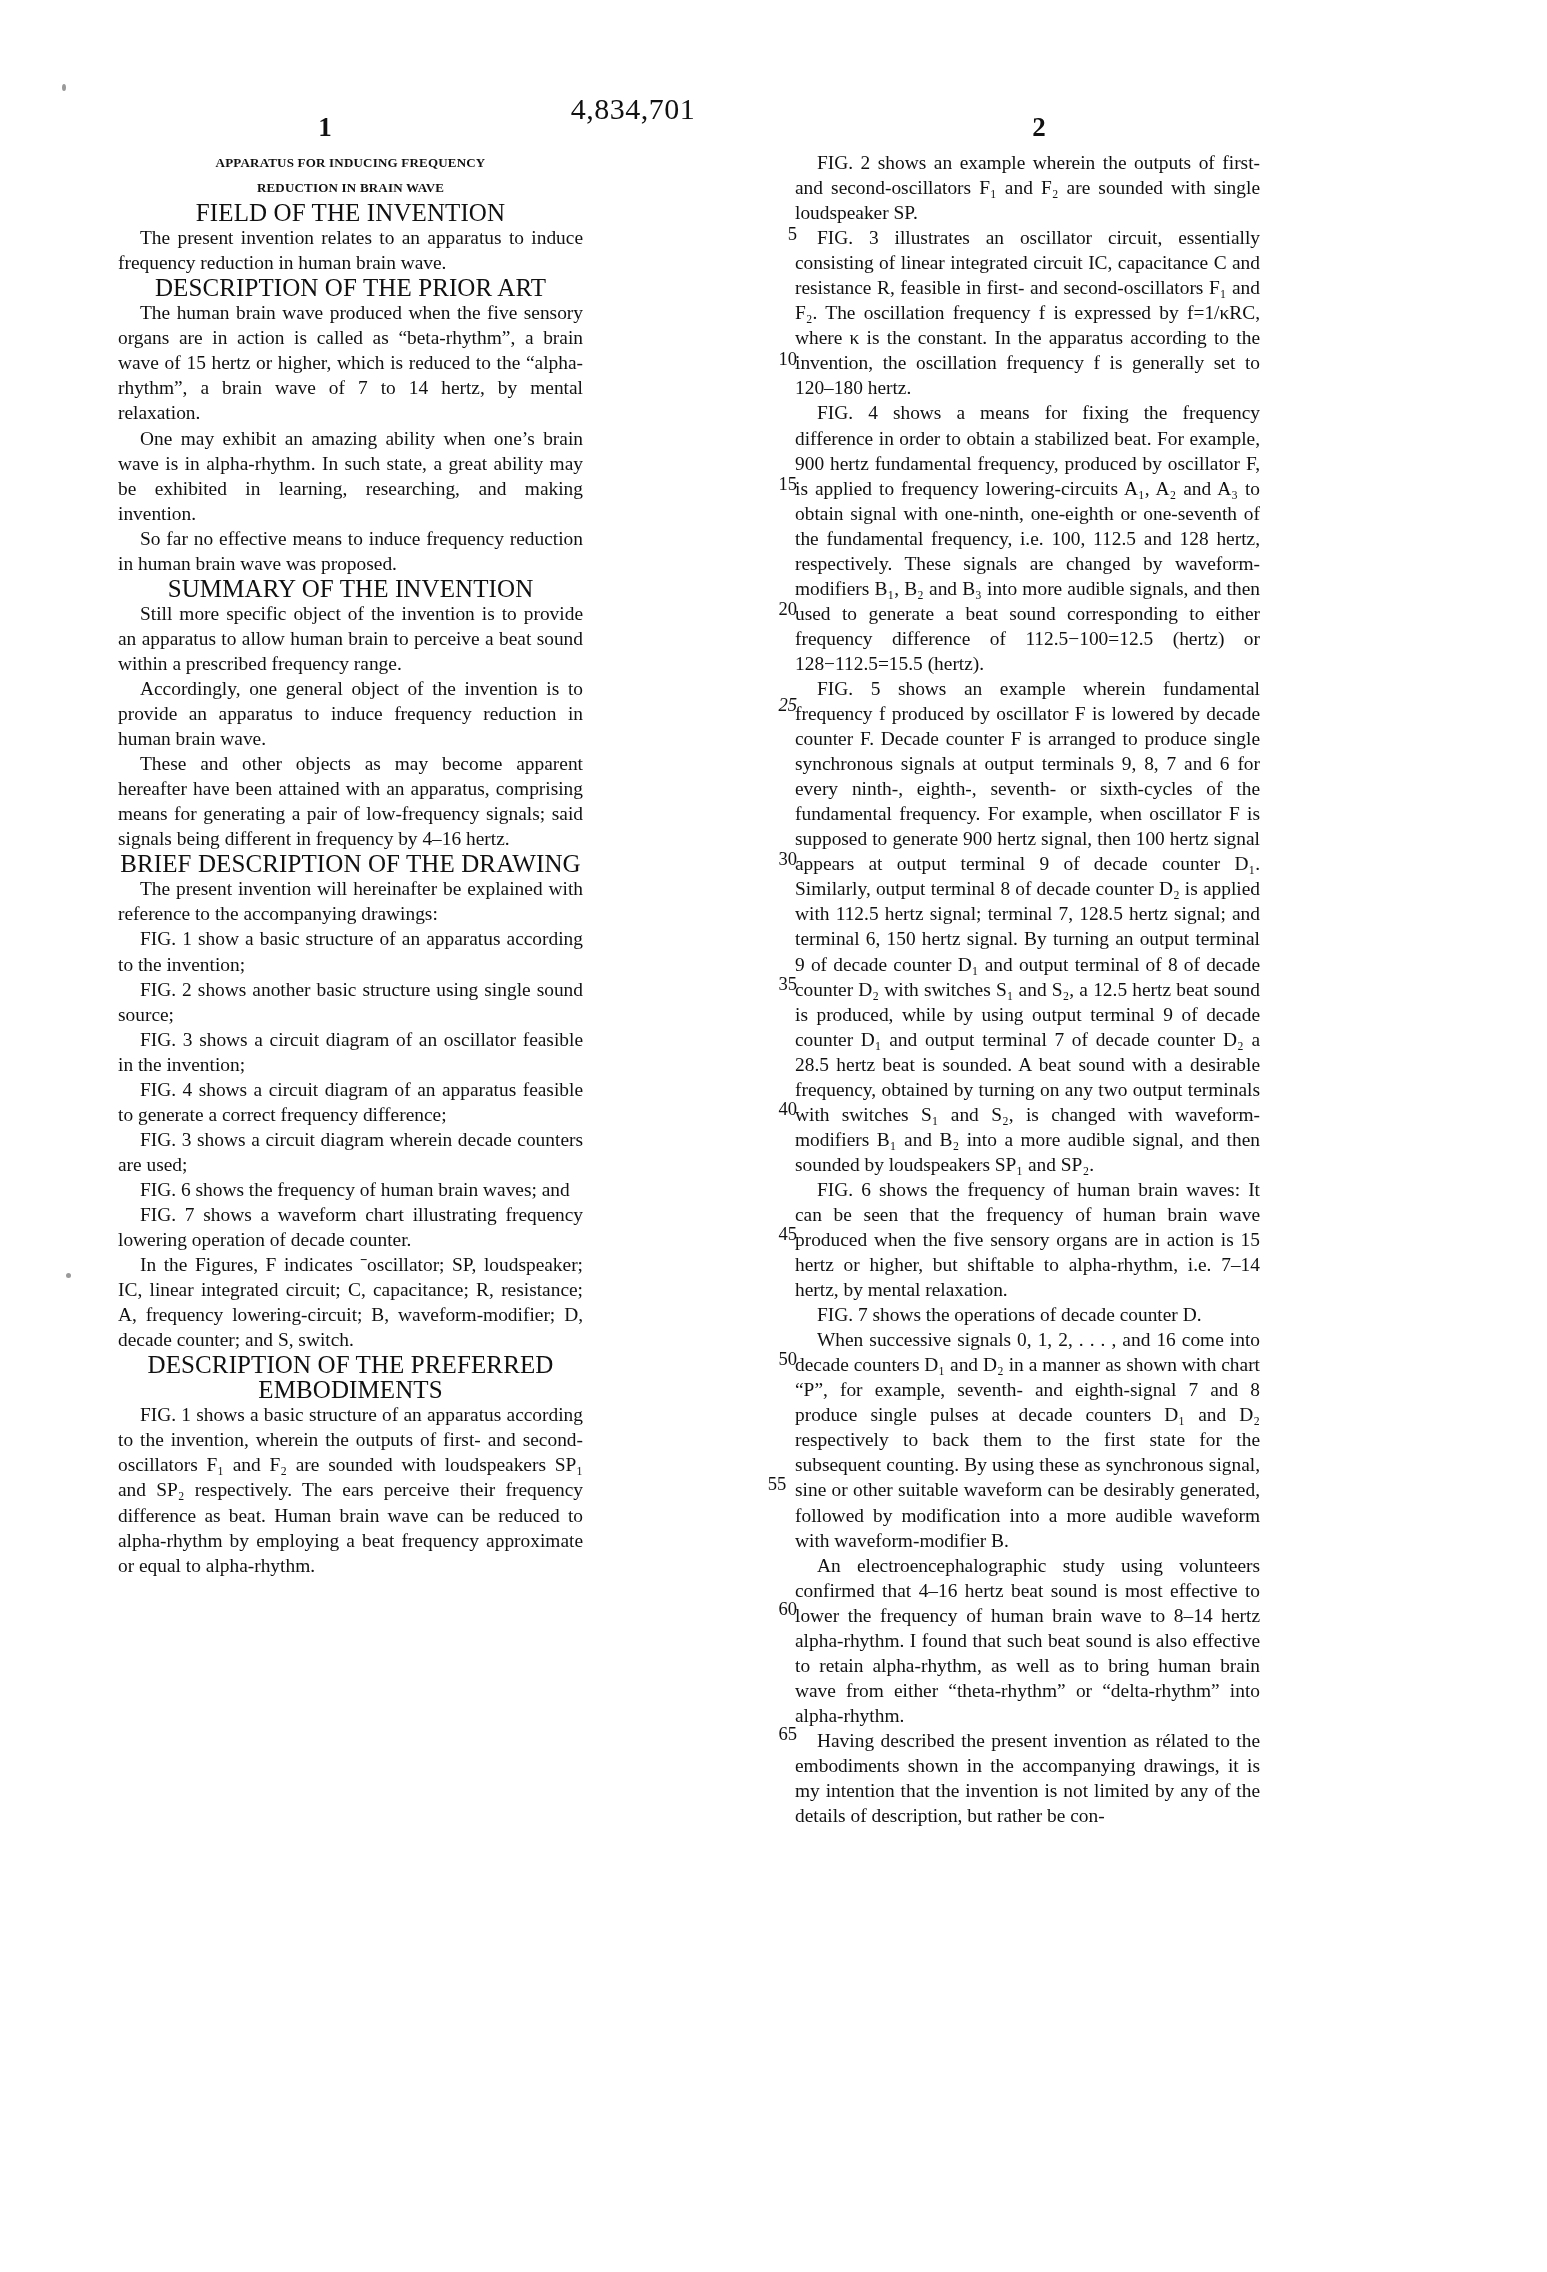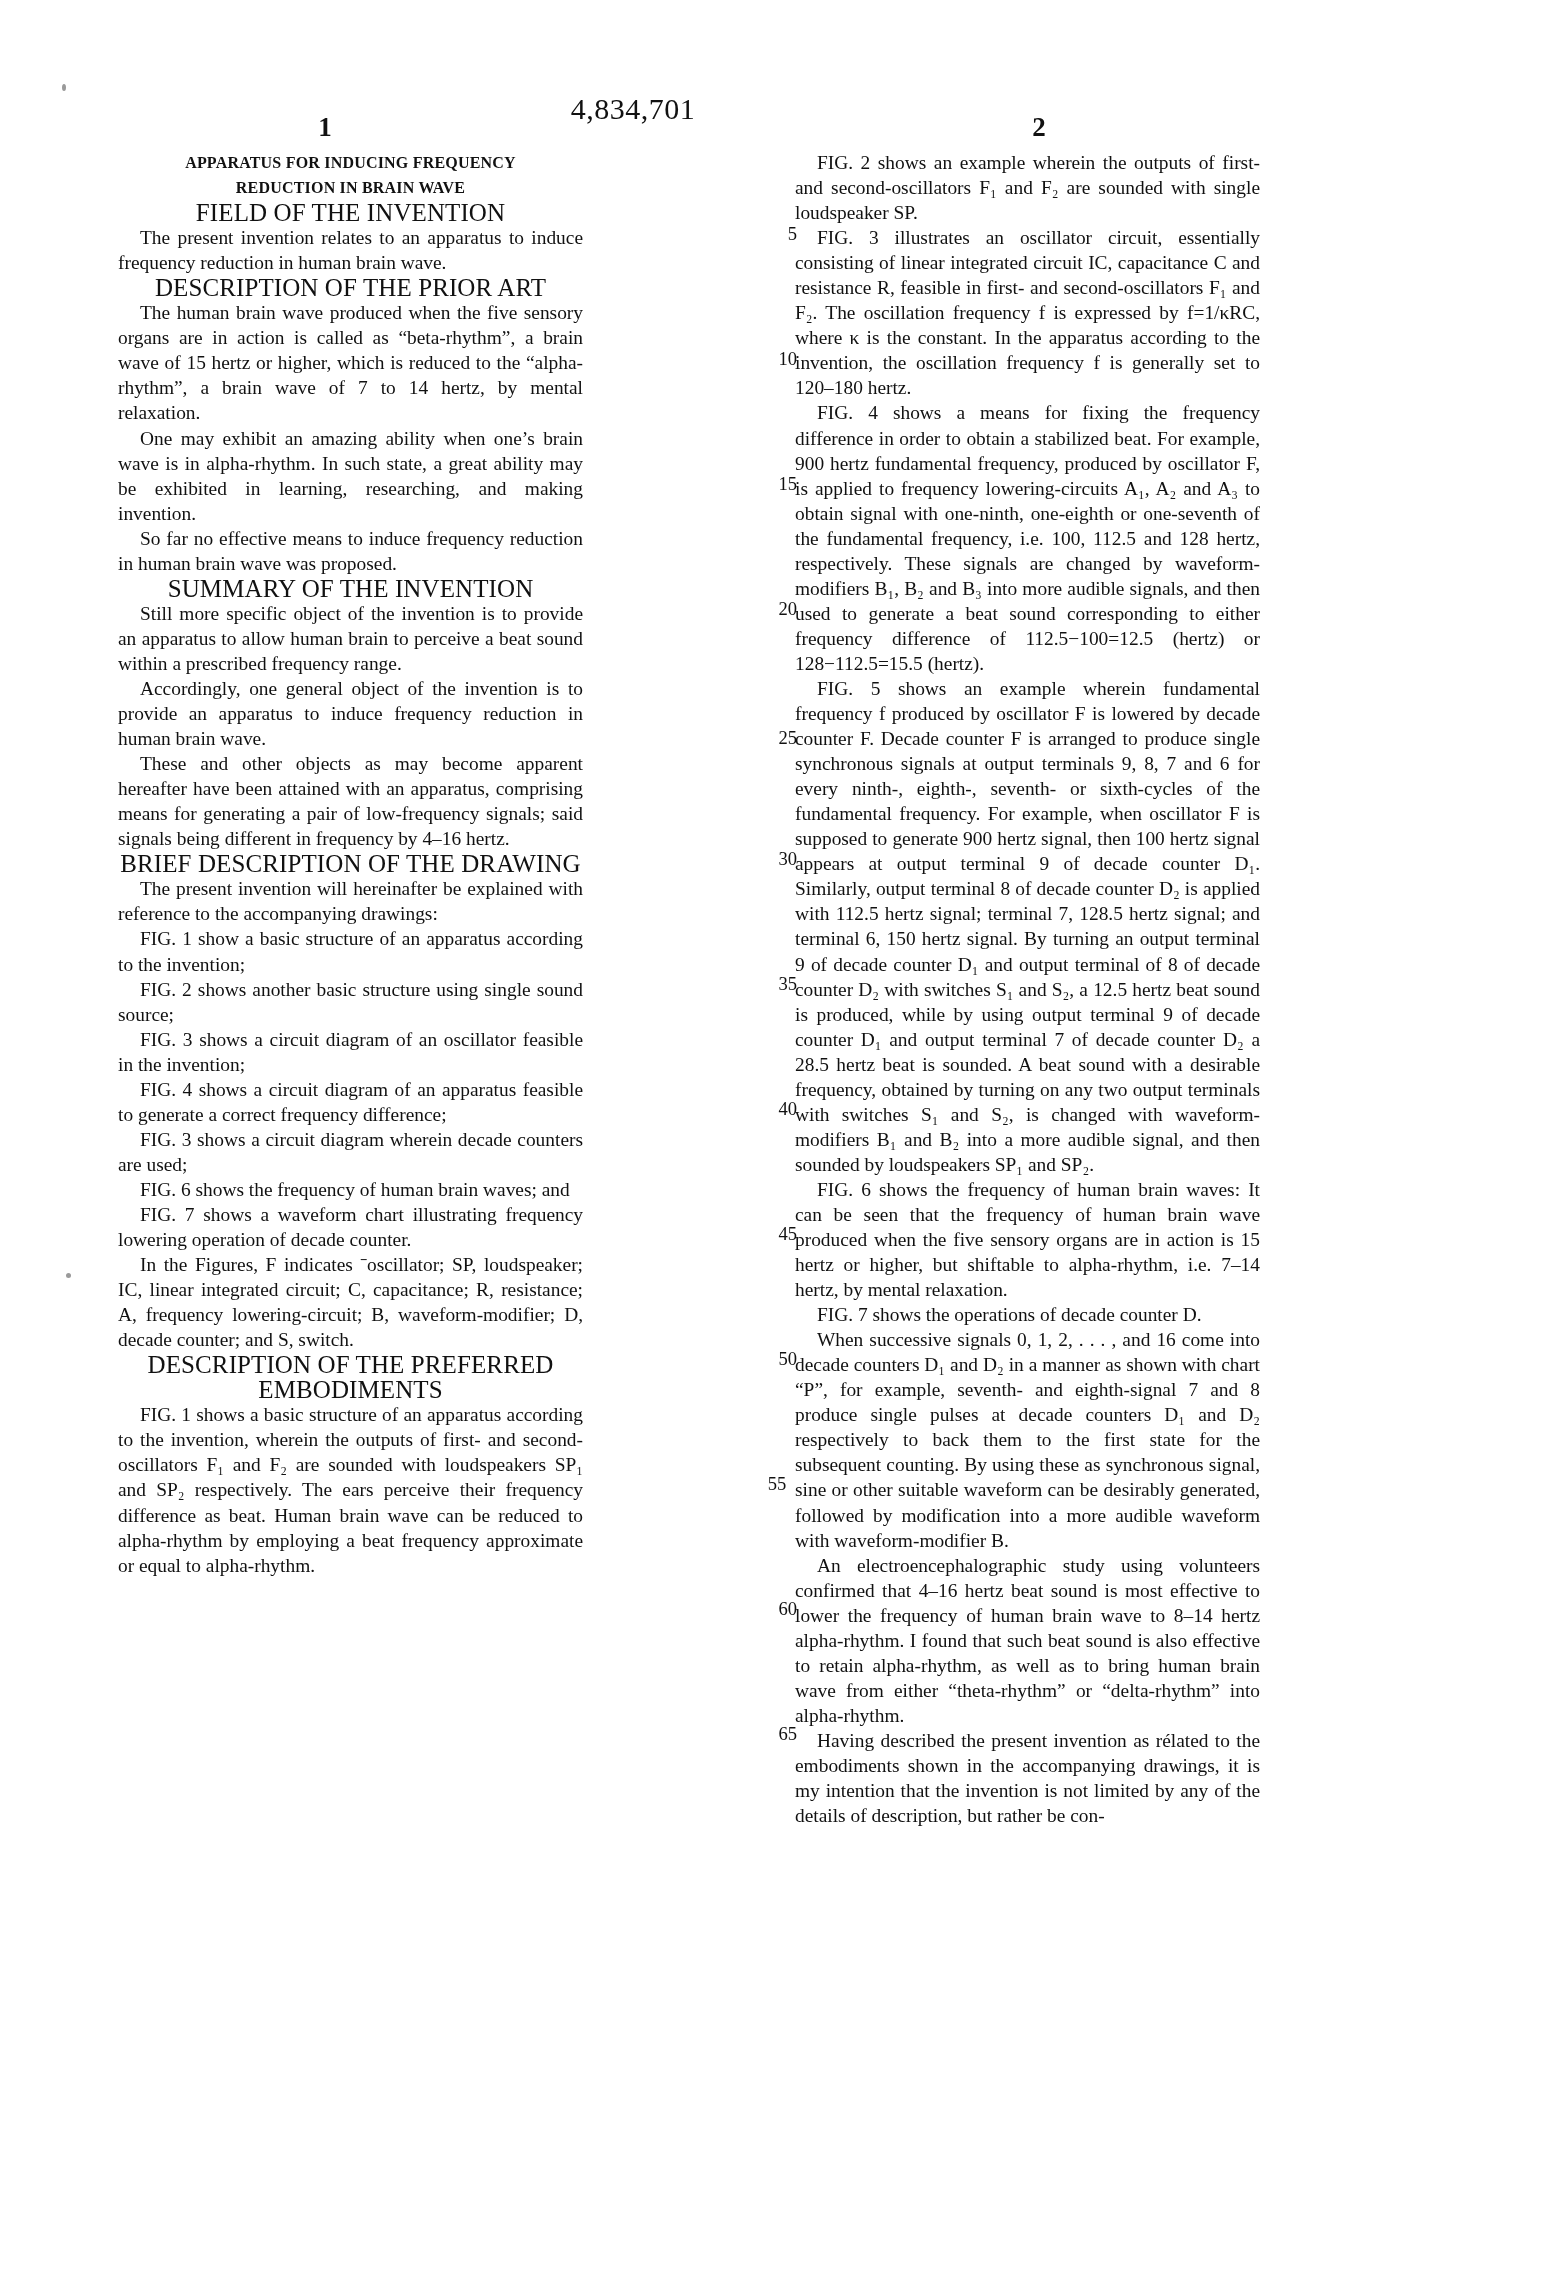--- a/index.html
+++ b/index.html
@@ -76,21 +76,21 @@
   h2.section {
     margin: 0;
     font-size: 25px;
     font-weight: normal;
     text-align: center;
     line-height: 25.05px;
     letter-spacing: 0.1px;
   }
   h1.title {
     margin: 0;
-    font-size: 16px;
+    font-size: 13px;
     font-weight: bold;
     text-align: center;
     line-height: 25.05px;
     letter-spacing: 0.2px;
   }
 
   .sp-before-1 { margin-top: 25px; }
 
   
   .linenums {
@@ -153,21 +153,21 @@
     <h2 class="section sp-before-1">DESCRIPTION OF THE PREFERRED</h2>
     <h2 class="section">EMBODIMENTS</h2>
     <p>FIG. 1 shows a basic structure of an apparatus according to the invention, wherein the outputs of first- and second-oscillators F₁ and F₂ are sounded with loudspeakers SP₁ and SP₂ respectively. The ears perceive their frequency difference as beat. Human brain wave can be reduced to alpha-rhythm by employing a beat frequency approximate or equal to alpha-rhythm.</p>
   </div>
 
   <div class="linenums">
     <span style="top:73px;">5</span>
     <span style="top:198px;">10</span>
     <span style="top:323px;">15</span>
     <span style="top:448px;">20</span>
-    <span style="top:577px;">25</span>
+    <span style="top:544px;font-style:italic;">25</span>
     <span style="top:698px;">30</span>
     <span style="top:823px;">35</span>
     <span style="top:948px;">40</span>
     <span style="top:1073px;">45</span>
     <span style="top:1198px;">50</span>
     <span style="top:1323px;text-align:center;">55</span>
     <span style="top:1448px;">60</span>
     <span style="top:1573px;">65</span>
   </div>
 

